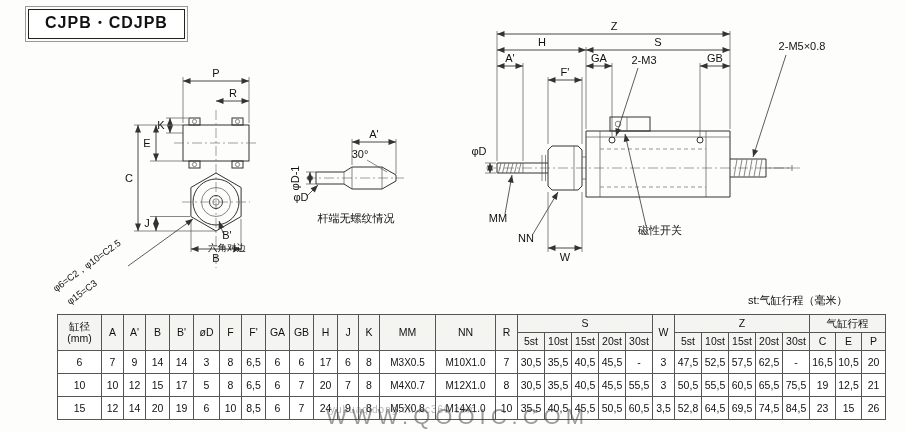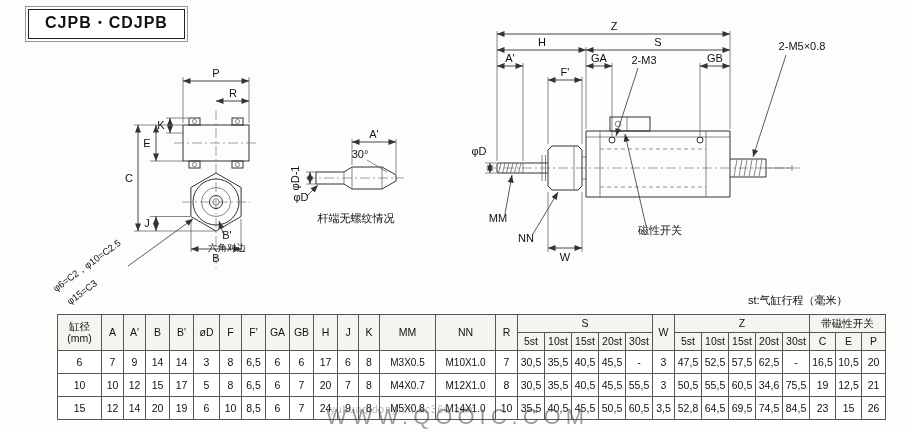--- a/index.html
+++ b/index.html
@@ -320,21 +320,21 @@
           <th rowspan="2">GB</th>
           <th rowspan="2">H</th>
           <th rowspan="2">J</th>
           <th rowspan="2">K</th>
           <th rowspan="2">MM</th>
           <th rowspan="2">NN</th>
           <th rowspan="2">R</th>
           <th colspan="5">S</th>
           <th rowspan="2">W</th>
           <th colspan="5">Z</th>
-          <th colspan="3">带磁性开关</th>
+          <th colspan="3">气缸行程</th>
         </tr>
         <tr>
           <th>5st</th>
           <th>10st</th>
           <th>15st</th>
           <th>20st</th>
           <th>30st</th>
           <th>5st</th>
           <th>10st</th>
           <th>15st</th>
@@ -397,21 +397,21 @@
           <td>8</td>
           <td>30,5</td>
           <td>35,5</td>
           <td>40,5</td>
           <td>45,5</td>
           <td>55,5</td>
           <td>3</td>
           <td>50,5</td>
           <td>55,5</td>
           <td>60,5</td>
-          <td>34,6</td>
+          <td>65,5</td>
           <td>75,5</td>
           <td>19</td>
           <td>12,5</td>
           <td>21</td>
         </tr>
         <tr>
           <td>15</td>
           <td>12</td>
           <td>14</td>
           <td>20</td>

